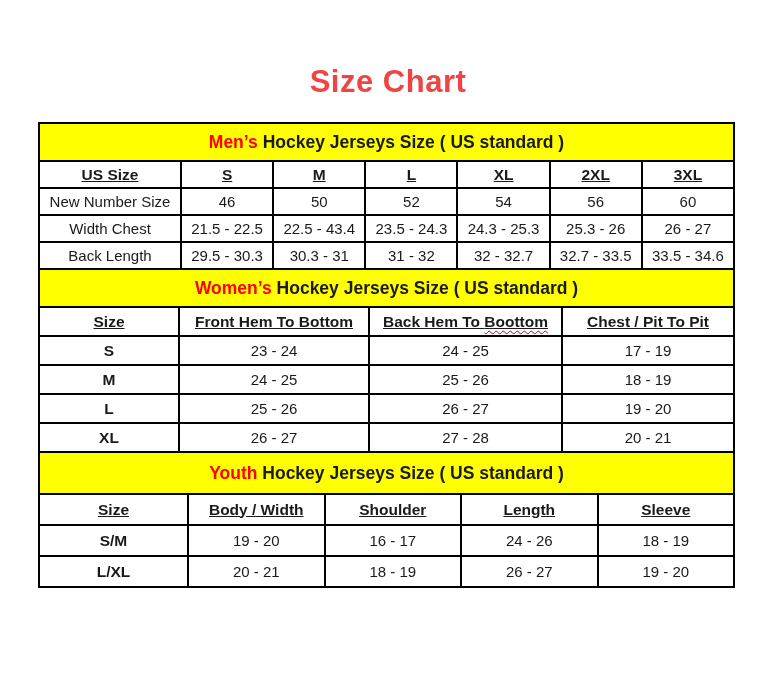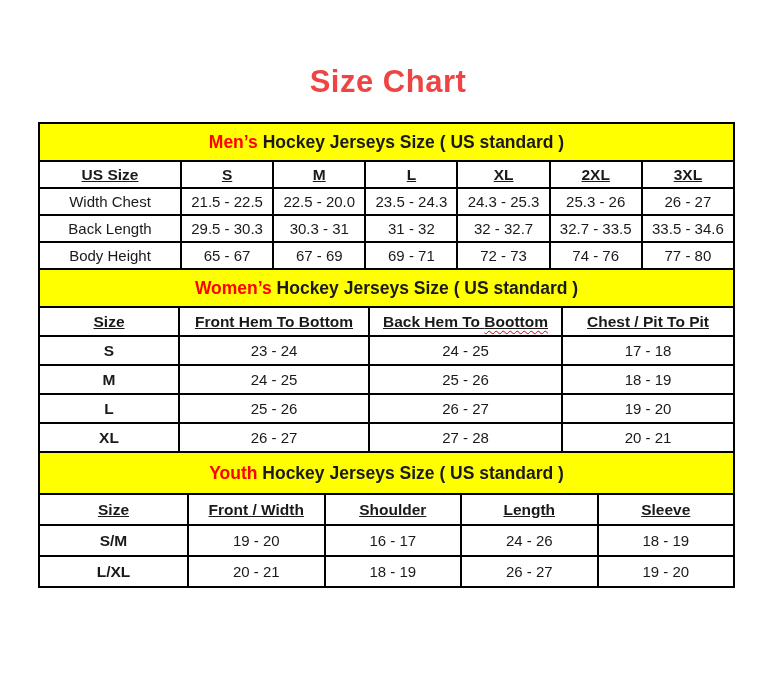--- a/index.html
+++ b/index.html
@@ -54,45 +54,45 @@
         <tr class="colhead">
           <td>US Size</td>
           <td>S</td>
           <td>M</td>
           <td>L</td>
           <td>XL</td>
           <td>2XL</td>
           <td>3XL</td>
         </tr>
         <tr>
+          <td>New Number Size</td>
+          <td>46</td>
+          <td>50</td>
+          <td>52</td>
+          <td>54</td>
+          <td>56</td>
+          <td>60</td>
+        </tr>
+        <tr>
           <td>Width Chest</td>
           <td>21.5 - 22.5</td>
-          <td>22.5 - 20.0</td>
+          <td>22.5 - 43.4</td>
           <td>23.5 - 24.3</td>
           <td>24.3 - 25.3</td>
           <td>25.3 - 26</td>
           <td>26 - 27</td>
         </tr>
         <tr>
           <td>Back Length</td>
           <td>29.5 - 30.3</td>
           <td>30.3 - 31</td>
           <td>31 - 32</td>
           <td>32 - 32.7</td>
           <td>32.7 - 33.5</td>
           <td>33.5 - 34.6</td>
-        </tr>
-        <tr>
-          <td>Body Height</td>
-          <td>65 - 67</td>
-          <td>67 - 69</td>
-          <td>69 - 71</td>
-          <td>72 - 73</td>
-          <td>74 - 76</td>
-          <td>77 - 80</td>
         </tr>
       </tbody>
     </table>
 
     <table class="t-womens">
       <colgroup>
         <col style="width:140px">
           <col style="width:190px">
           <col style="width:193px">
           <col>
@@ -107,21 +107,21 @@
         <tr class="colhead">
           <td>Size</td>
           <td>Front Hem To Bottom</td>
           <td><span>Back Hem To </span><span class="misspell">Boottom</span></td>
           <td>Chest / Pit To Pit</td>
         </tr>
         <tr>
           <td class="rowlabel-bold">S</td>
           <td>23 - 24</td>
           <td>24 - 25</td>
-          <td>17 - 18</td>
+          <td>17 - 19</td>
         </tr>
         <tr>
           <td class="rowlabel-bold">M</td>
           <td>24 - 25</td>
           <td>25 - 26</td>
           <td>18 - 19</td>
         </tr>
         <tr>
           <td class="rowlabel-bold">L</td>
           <td>25 - 26</td>
@@ -147,21 +147,21 @@
       </colgroup>
       <tbody>
         <tr class="band">
           <td colspan="5">
             <span class="accent">Youth</span>
             <span>Hockey Jerseys Size ( US standard )</span>
           </td>
         </tr>
         <tr class="colhead">
           <td>Size</td>
-          <td>Front / Width</td>
+          <td>Body / Width</td>
           <td>Shoulder</td>
           <td>Length</td>
           <td>Sleeve</td>
         </tr>
         <tr>
           <td class="rowlabel-bold">S/M</td>
           <td>19 - 20</td>
           <td>16 - 17</td>
           <td>24 - 26</td>
           <td>18 - 19</td>

